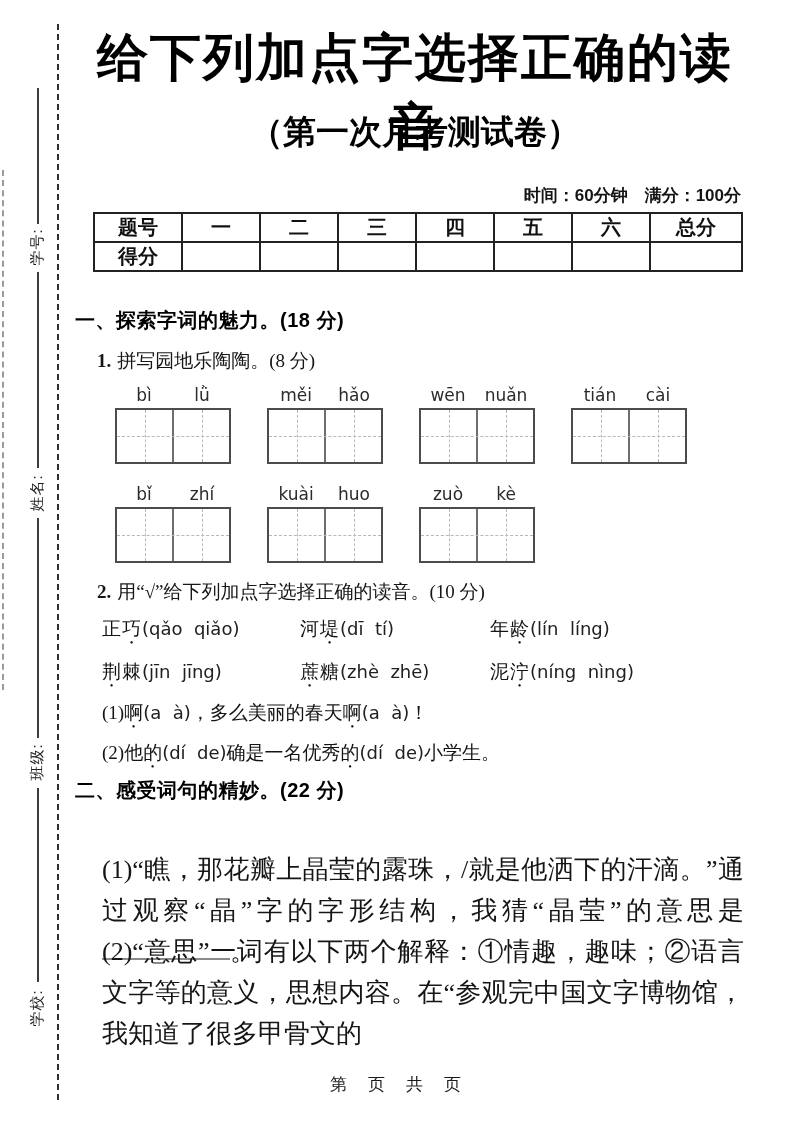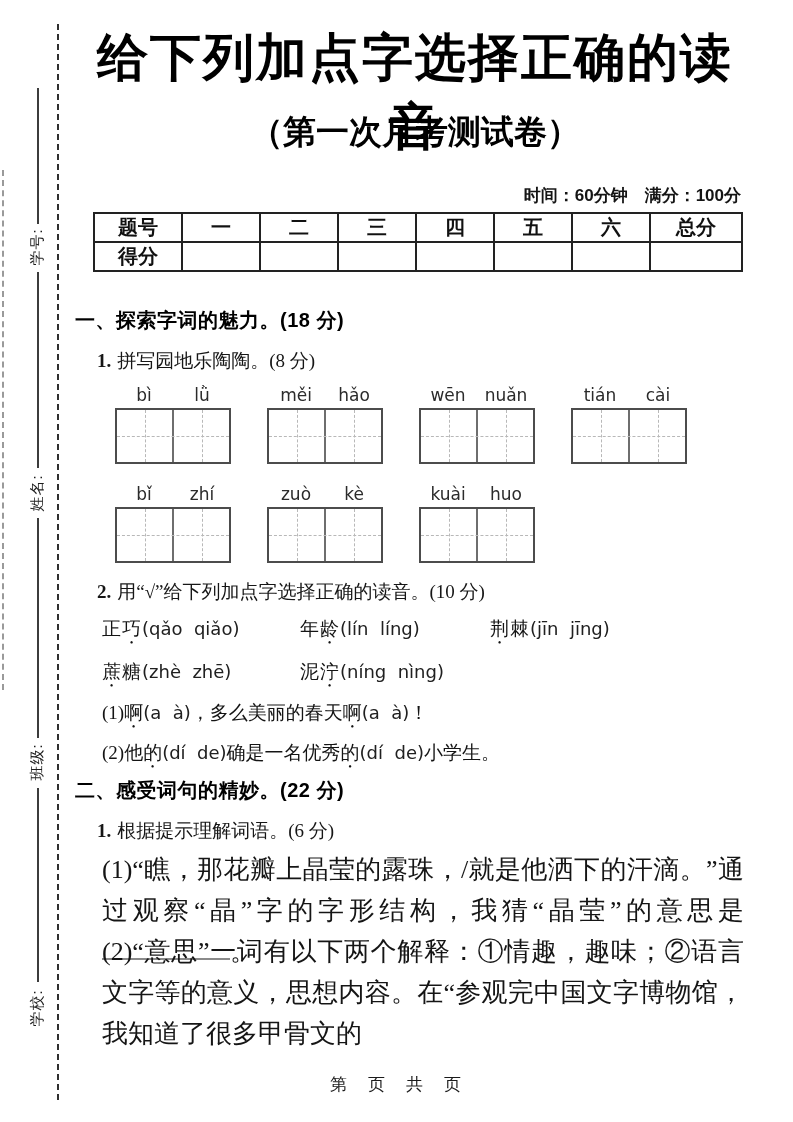--- a/index.html
+++ b/index.html
@@ -188,60 +188,58 @@
             <span>bǐ</span>
             <span>zhí</span>
           </div>
           <div class="pbox">
             <div class="pcell"></div>
             <div class="pcell"></div>
           </div>
         </div>
         <div class="pin-group">
           <div class="pin-labels">
+            <span>kuài</span>
+            <span>huo</span>
+          </div>
+          <div class="pbox">
+            <div class="pcell"></div>
+            <div class="pcell"></div>
+          </div>
+        </div>
+        <div class="pin-group">
+          <div class="pin-labels">
             <span>zuò</span>
             <span>kè</span>
           </div>
           <div class="pbox">
             <div class="pcell"></div>
             <div class="pcell"></div>
           </div>
         </div>
-        <div class="pin-group">
-          <div class="pin-labels">
-            <span>kuài</span>
-            <span>huo</span>
-          </div>
-          <div class="pbox">
-            <div class="pcell"></div>
-            <div class="pcell"></div>
-          </div>
-        </div>
       </div>
 
     <div class="abs q-line q2-line">
       <span class="q-num">2.</span><span>用“√”给下列加点字选择正确的读音。(10 分)</span>
     </div>
 
     <div class="abs word-grid" id="word-grid">
         <div class="word-item"><span class="word"><span>正</span><span class="dotc">巧</span></span><span class="pin">(qǎo  qiǎo)</span></div>
+        <div class="word-item"><span class="word"><span>河</span><span class="dotc">堤</span></span><span class="pin">(dī  tí)</span></div>
         <div class="word-item"><span class="word"><span>年</span><span class="dotc">龄</span></span><span class="pin">(lín  líng)</span></div>
         <div class="word-item"><span class="word"><span class="dotc">荆</span><span>棘</span></span><span class="pin">(jīn  jīng)</span></div>
         <div class="word-item"><span class="word"><span class="dotc">蔗</span><span>糖</span></span><span class="pin">(zhè  zhē)</span></div>
         <div class="word-item"><span class="word"><span>泥</span><span class="dotc">泞</span></span><span class="pin">(níng  nìng)</span></div>
       </div>
 
     <div class="abs q2-sentence sent1"><span>(1)</span><span class="dotc">啊</span><span class="pin">(a  à)</span><span>，多么美丽的春天</span><span class="dotc">啊</span><span class="pin">(a  à)</span><span>！</span></div>
     <div class="abs q2-sentence sent2"><span>(2)他</span><span class="dotc">的</span><span class="pin">(dí  de)</span><span>确是一名优秀</span><span class="dotc">的</span><span class="pin">(dí  de)</span><span>小学生。</span></div>
 
     <div class="abs sec-heading h-sec2">二、感受词句的精妙。(22 分)</div>
 
-    <div class="abs q-line s2q1-line">
-      <span class="q-num">1.</span><span>根据提示理解词语。(6 分)</span>
-    </div>
 
     <div class="abs para para1">
       <span>(1)“瞧，那花瓣上晶莹的露珠，/就是他洒下的汗滴。”通过观察“晶”字的字形结构，我猜“晶莹”的意思是</span><span class="blank"></span><span>。</span>
     </div>
 
     <div class="abs para para2">
       <span>(2)“意思”一词有以下两个解释：①情趣，趣味；②语言文字等的意义，思想内容。在“参观完中国文字博物馆，我知道了很多甲骨文的</span>
     </div>
 
   </div>

